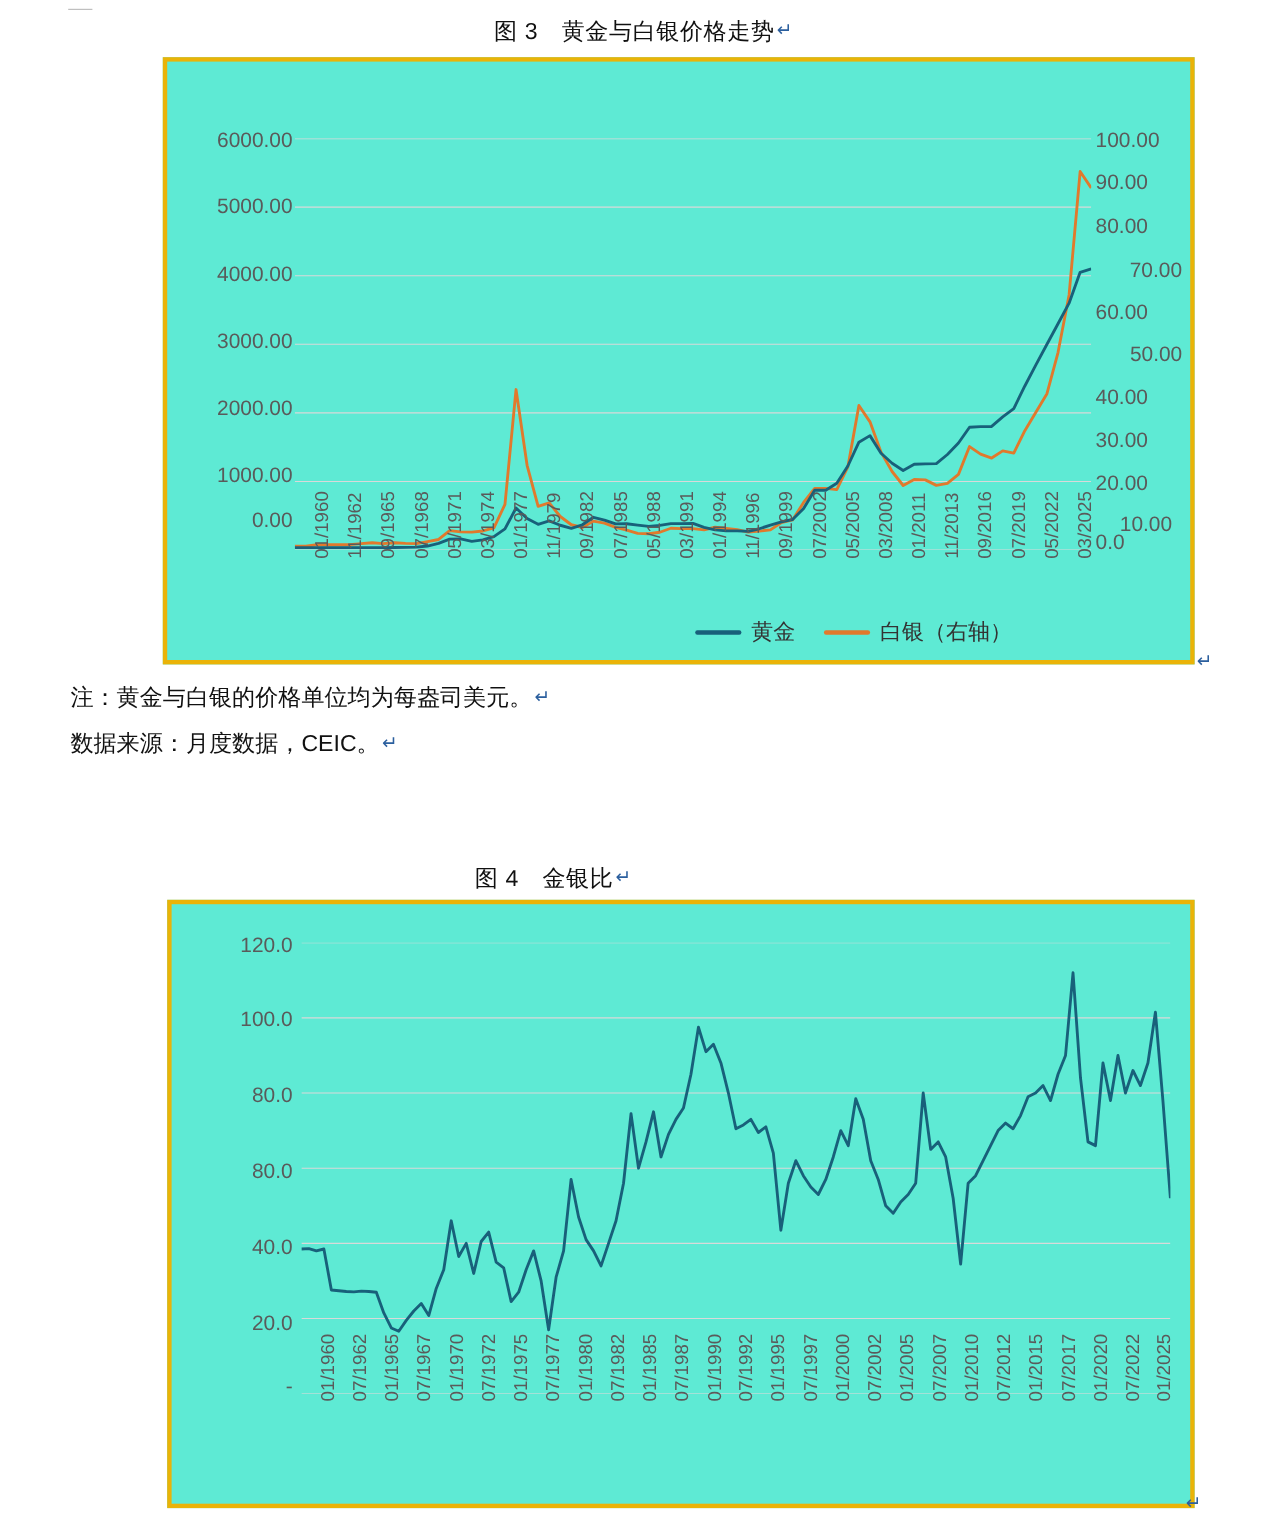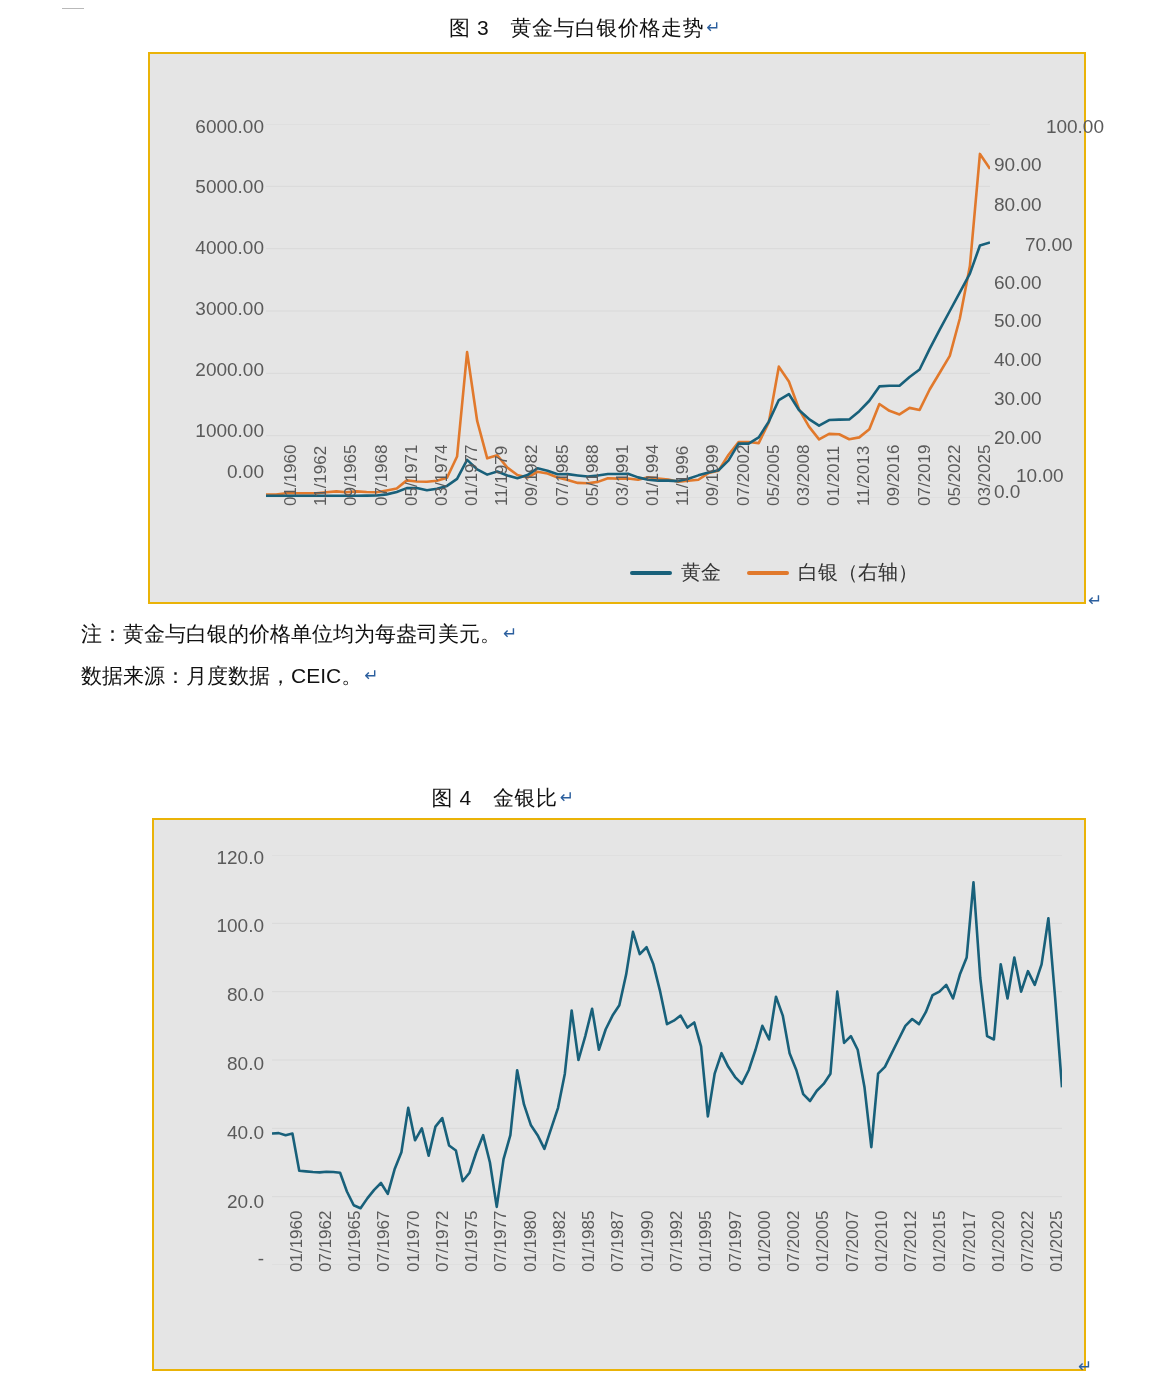--- a/index.html
+++ b/index.html
@@ -30,22 +30,22 @@
   }
   .pilcrow {
     color: #2b5f9e;
     font-size: 17px;
     margin-left: 2px;
     vertical-align: 2px;
   }
   
   .chart-box {
     position: absolute;
-    border: 2px solid #eab308;
-    background: #e5e5e5;
+    border: 4px solid #eab308;
+    background: #5eead4;
     box-sizing: border-box;
   }
   #chart3-box { left: 148px; top: 52px; width: 938px; height: 552px; }
   #chart4-box { left: 152px; top: 818px; width: 934px; height: 553px; }
 
   .plot {
     position: absolute;
     box-sizing: border-box;
   }
   .ytick {
@@ -79,21 +79,20 @@
     height: 4px;
     border-radius: 2px;
     display: inline-block;
   }
   
   .note {
     position: absolute;
     font-size: 21px;
     color: #111;
     white-space: nowrap;
-    margin-left: 17px;
   }
   .edge-pilcrow {
     position: absolute;
     color: #2b5f9e;
     font-size: 17px;
   }
   .corner-tick {
     position: absolute;
     left: 62px;
     top: 8px;
@@ -117,26 +116,26 @@
   <div class="chart-box" id="chart3-box">
 
     <div class="ytick" style="left:4px; top:62px; width:110px;">6000.00</div>
     <div class="ytick" style="left:4px; top:122px; width:110px;">5000.00</div>
     <div class="ytick" style="left:4px; top:183px; width:110px;">4000.00</div>
     <div class="ytick" style="left:4px; top:244px; width:110px;">3000.00</div>
     <div class="ytick" style="left:4px; top:305px; width:110px;">2000.00</div>
     <div class="ytick" style="left:4px; top:366px; width:110px;">1000.00</div>
     <div class="ytick" style="left:4px; top:407px; width:110px;">0.00</div>
 
-    <div class="ytick right" style="left:844px; top:62px; width:110px;text-align:right;">100.00</div>
+    <div class="ytick right" style="left:844px; top:62px; width:110px;">100.00</div>
     <div class="ytick right" style="left:844px; top:100px; width:110px;">90.00</div>
     <div class="ytick right" style="left:844px; top:140px; width:110px;">80.00</div>
     <div class="ytick right" style="left:875px; top:180px; width:110px;">70.00</div>
     <div class="ytick right" style="left:844px; top:218px; width:110px;">60.00</div>
-    <div class="ytick right" style="left:844px; top:256px; width:110px;">50.00</div>
+    <div class="ytick right" style="left:844px; top:256px; width:110px;text-align:center;">50.00</div>
     <div class="ytick right" style="left:844px; top:295px; width:110px;">40.00</div>
     <div class="ytick right" style="left:844px; top:334px; width:110px;">30.00</div>
     <div class="ytick right" style="left:844px; top:373px; width:110px;">20.00</div>
     <div class="ytick right" style="left:866px; top:411px; width:110px;">10.00</div>
     <div class="ytick right" style="left:844px; top:427px; width:110px;">0.0</div>
 
     <svg class="plot" id="chart3-svg" style="left:116px; top:70px;" width="724" height="374" viewBox="0 0 724 374">
       <g id="chart3-grid">
           <line x1="0" x2="724" y1="0" y2="0" stroke="#d9d9d9" stroke-width="1"></line>
           <line x1="0" x2="724" y1="62.333333333333336" y2="62.333333333333336" stroke="#d9d9d9" stroke-width="1"></line>

